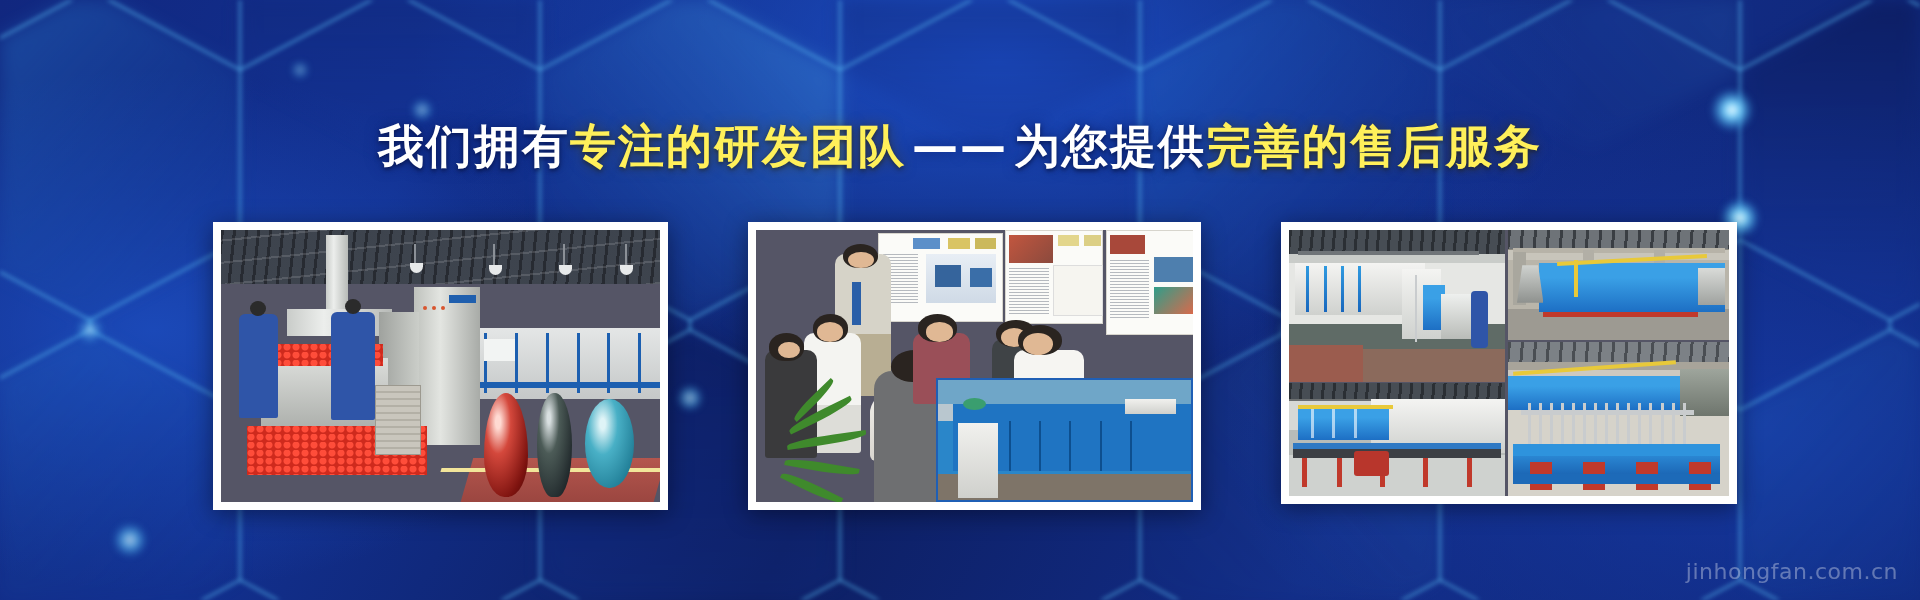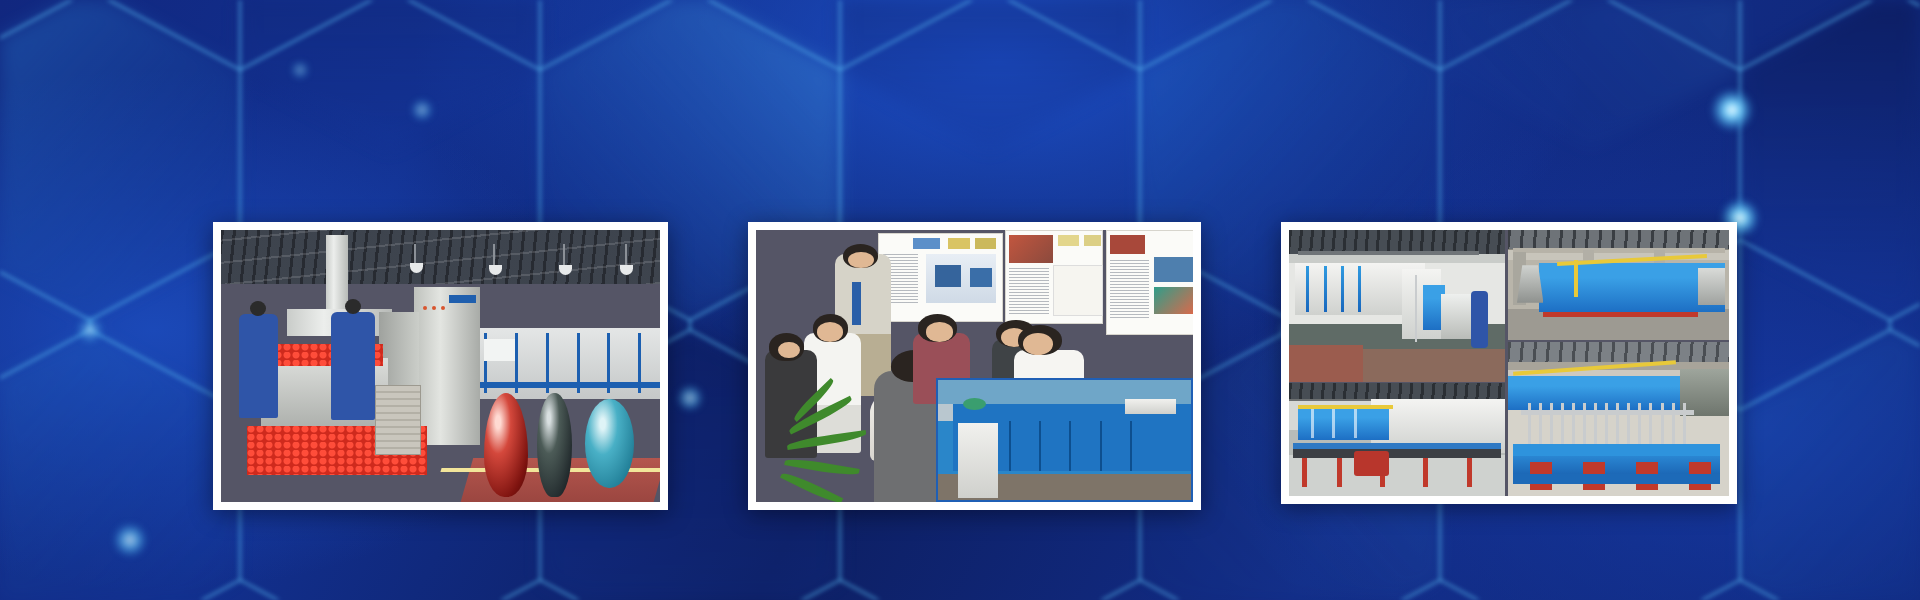--- a/index.html
+++ b/index.html
@@ -229,20 +229,23 @@
       <circle cx="1740" cy="218" r="20" fill="url(#nodeG)"></circle>
       <circle cx="1010" cy="430" r="20" fill="url(#nodeG)" opacity=".85"></circle>
       <circle cx="130" cy="540" r="18" fill="url(#nodeG)" opacity=".7"></circle>
       <circle cx="690" cy="398" r="14" fill="url(#nodeG)" opacity=".6"></circle>
       <circle cx="90" cy="330" r="14" fill="url(#nodeG)" opacity=".55"></circle>
       <circle cx="1290" cy="330" r="12" fill="url(#nodeG)" opacity=".45"></circle>
       <circle cx="300" cy="70" r="10" fill="url(#nodeG)" opacity=".4"></circle>
     </g>
   </svg>
 
+  <h1 class="headline">
+    <span class="w">我们拥有</span><span class="y">专注的研发团队</span><span class="dash">——</span><span class="w">为您提供</span><span class="y">完善的售后服务</span>
+  </h1>
 
   <div class="cards">
 
     <div class="card" id="card-1">
       <div class="photo p1">
         <div class="roof"></div>
           <div class="roof2"></div>
 
         <div class="lampstem" style="left:25%;top:6%;height:6%;"></div>
         <div class="lamp" style="left:24%;top:12%;"></div>
@@ -458,14 +461,15 @@
           <div class="redleg" style="left:34%;top:78%;width:10%;height:18%;"></div>
           <div class="redleg" style="left:58%;top:78%;width:10%;height:18%;"></div>
           <div class="redleg" style="left:82%;top:78%;width:10%;height:18%;"></div>
           <div class="bluebox" style="left:2%;top:86%;width:94%;height:6%;background:#1d6ab8;"></div>
         </div>
       </div>
     </div>
 
   </div>
 
+  <div class="watermark">jinhongfan.com.cn</div>
 
 </div>
 
 </body></html>

